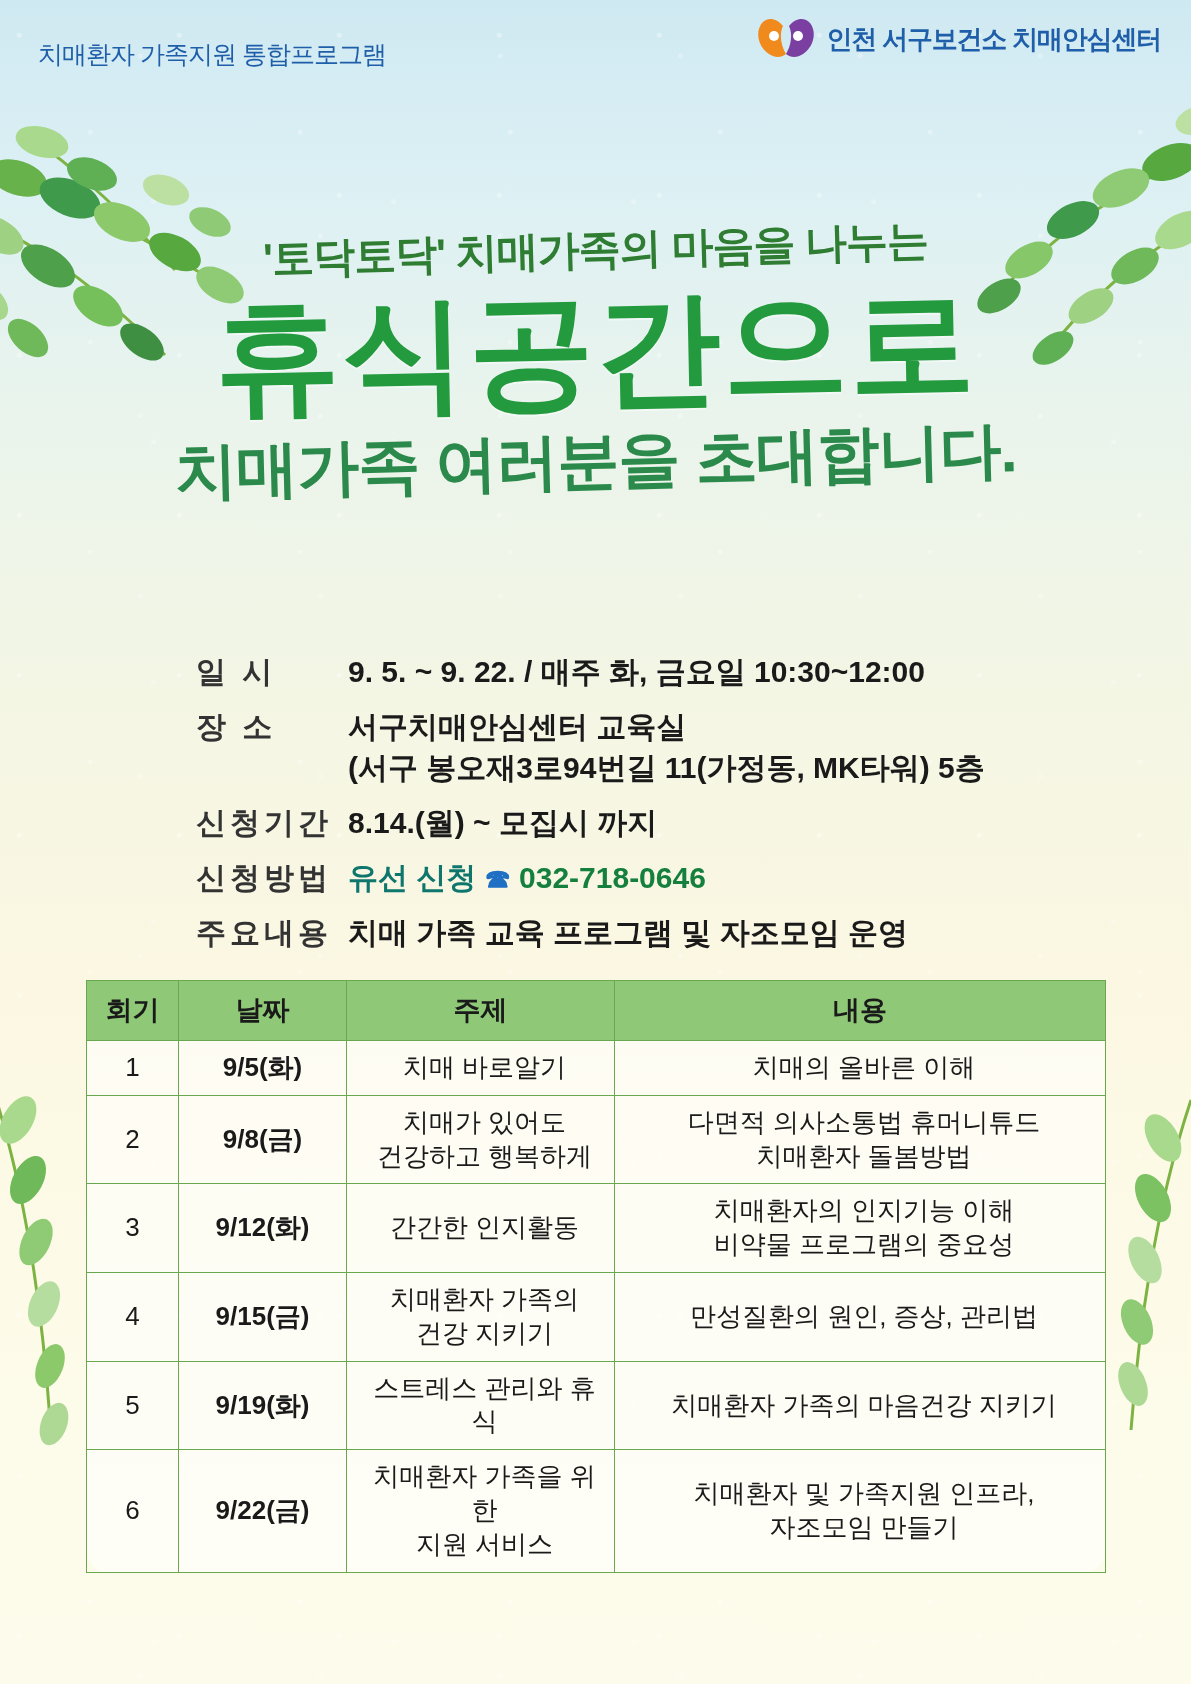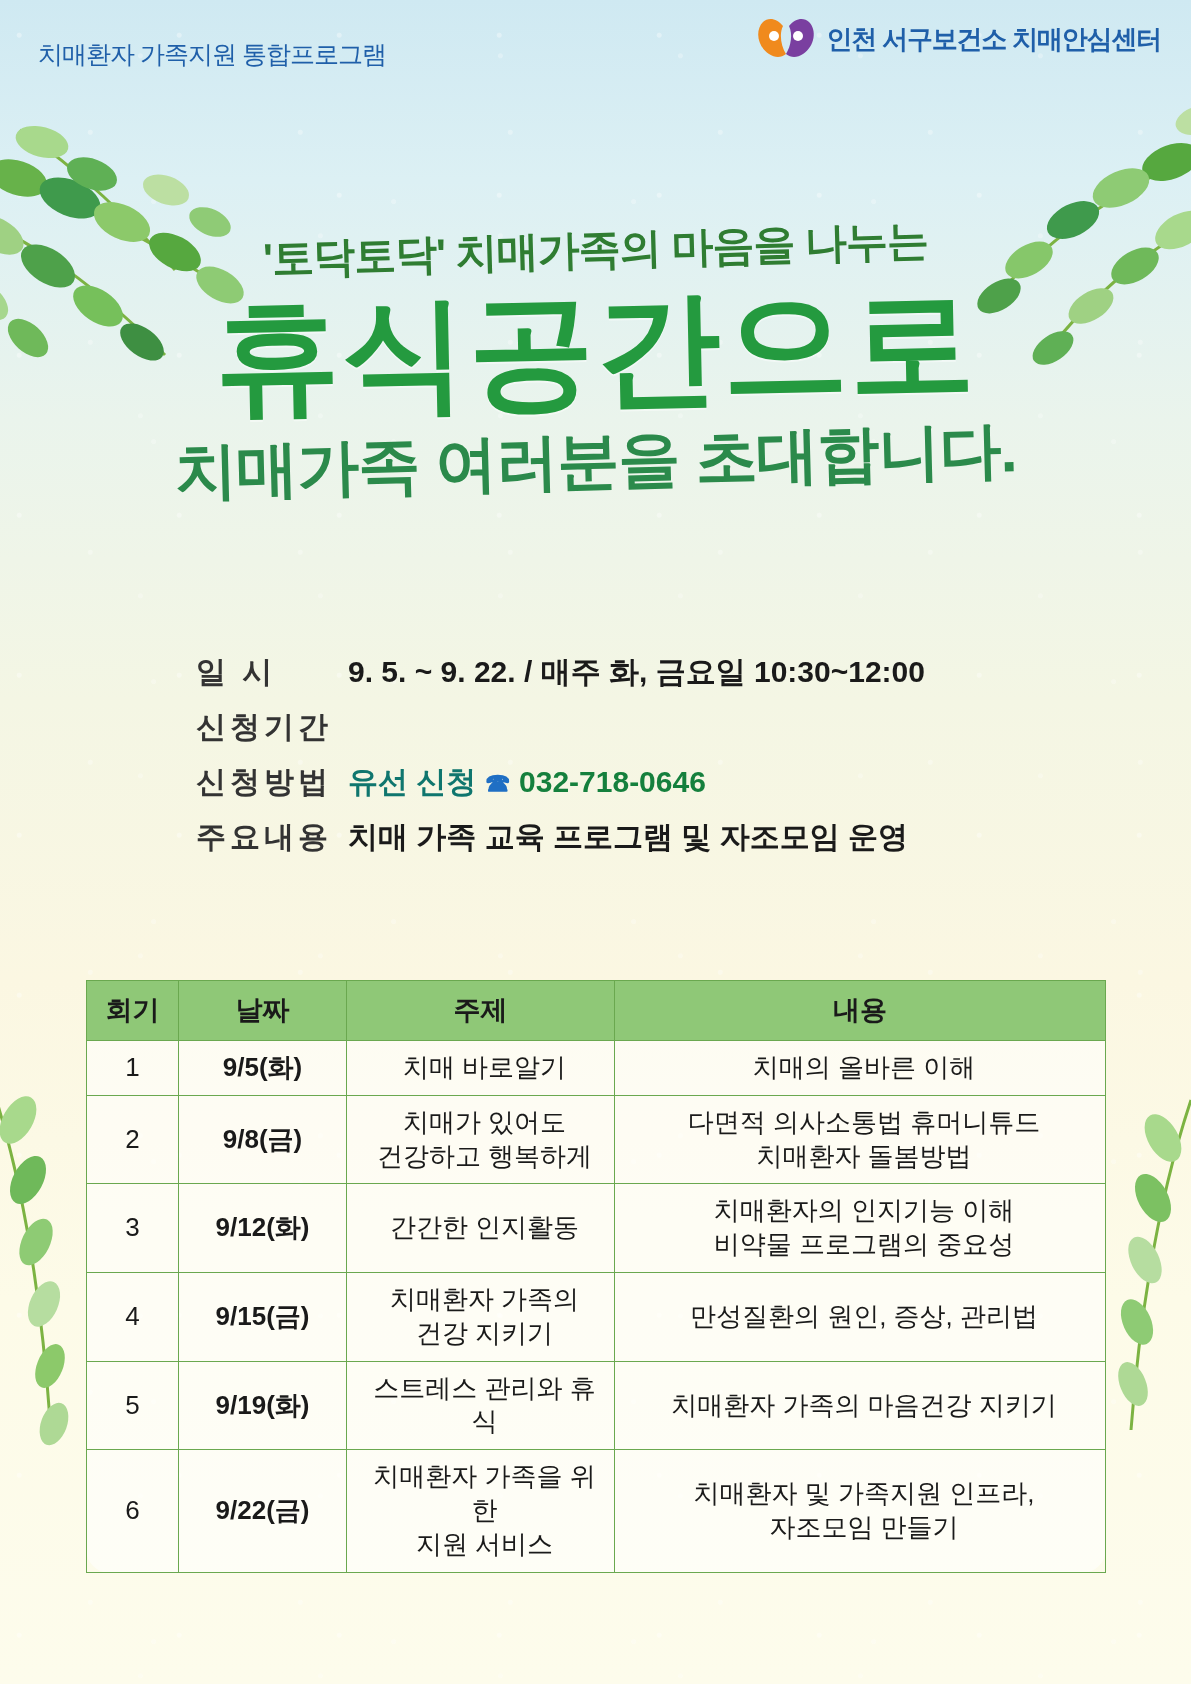--- a/index.html
+++ b/index.html
@@ -212,23 +212,31 @@
   <div class="t-third">치매가족 여러분을 초대합니다.</div>
 </div>
 
 <div class="info">
 
   <div class="info-row">
     <div class="info-label">일   시</div>
     <div class="info-value">9. 5. ~ 9. 22. / 매주 화, 금요일 10:30~12:00</div>
   </div>
 
+  <div class="info-row">
+    <div class="info-label">장   소</div>
+    <div class="info-value">
+      <span class="line2">서구치매안심센터 교육실</span>
+      <span class="line2">(서구 봉오재3로94번길 11(가정동, MK타워) 5층</span>
+    </div>
+  </div>
 
   <div class="info-row">
     <div class="info-label">신청기간</div>
+    <div class="info-value">8.14.(월) ~  모집시 까지</div>
   </div>
 
   <div class="info-row">
     <div class="info-label">신청방법</div>
     <div class="info-value">
       <span class="blue">유선 신청</span>
       <span class="tel-icon">☎</span>
       <span class="phone">032-718-0646</span>
     </div>
   </div>

